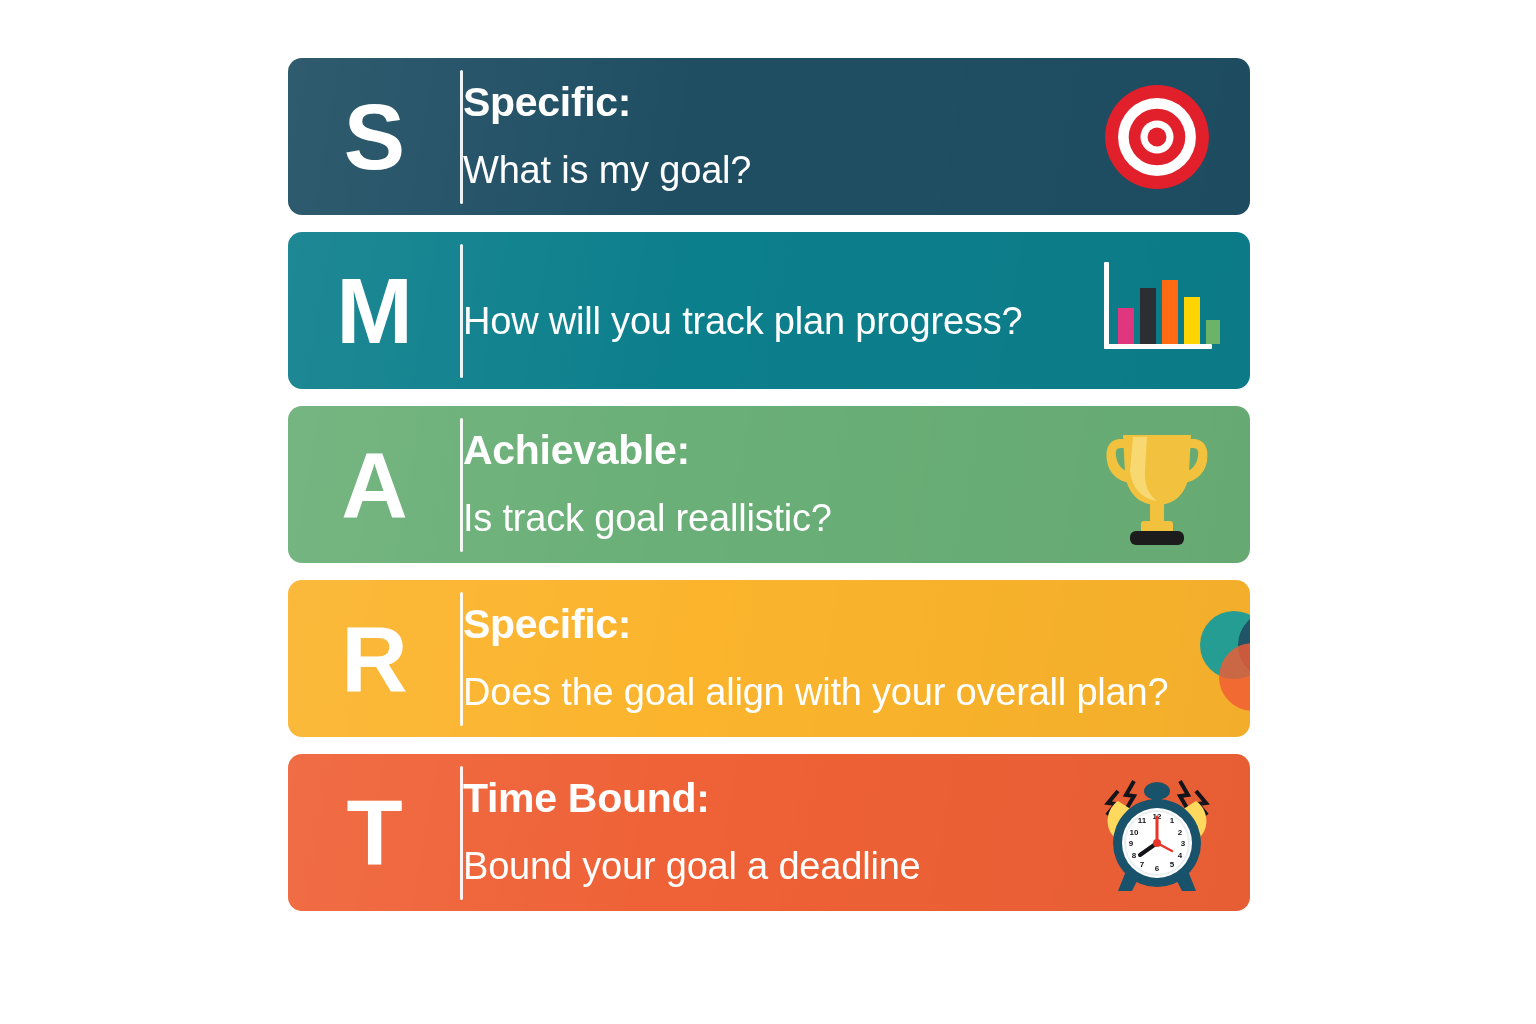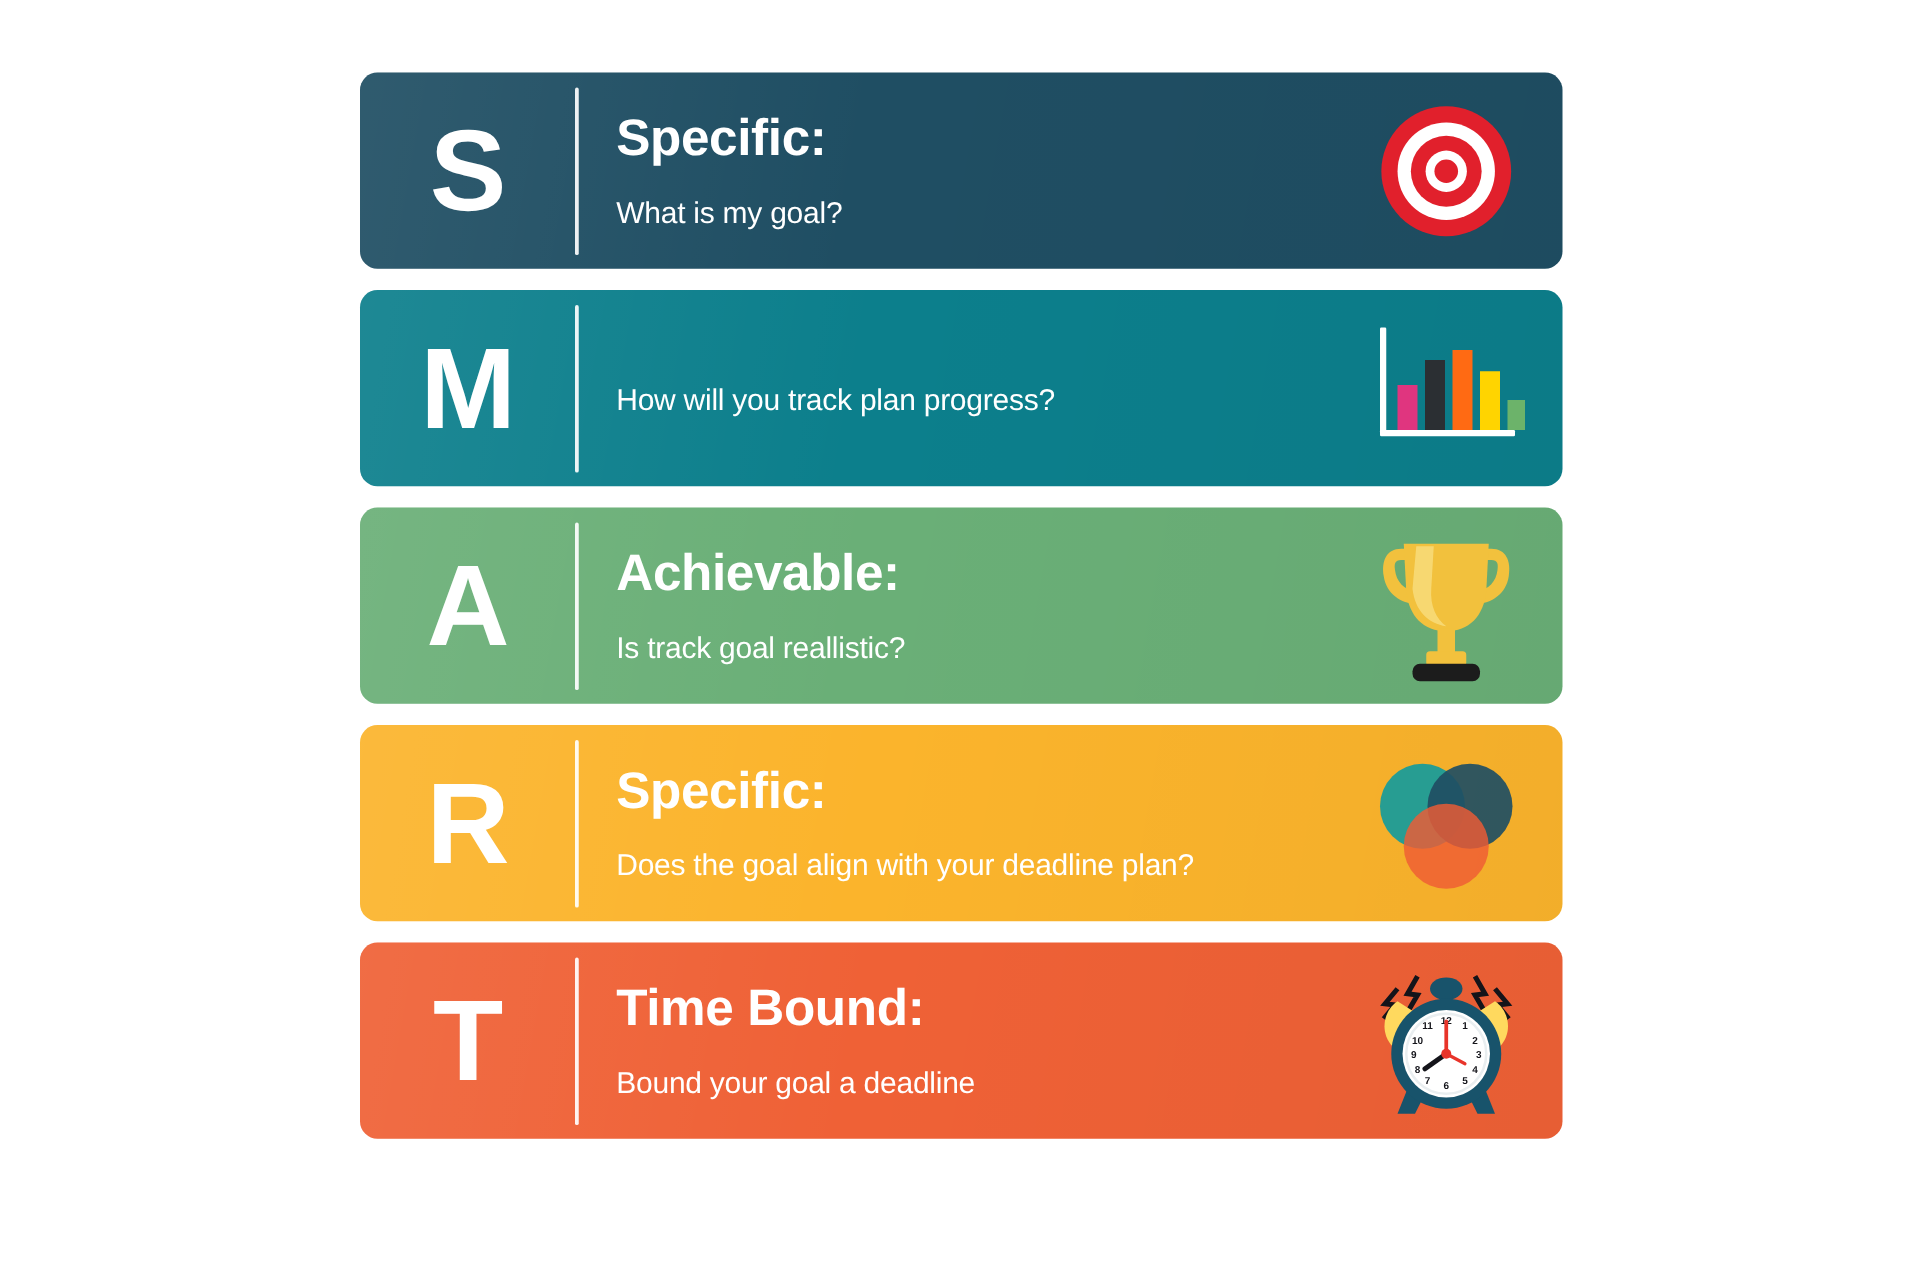--- a/index.html
+++ b/index.html
@@ -72,37 +72,36 @@
     background: #ffffff;
     opacity: 0.92;
     border-radius: 2px;
     flex: 0 0 3px;
     position: relative;
     z-index: 2;
   }
 
   .text-cell {
     flex: 1 1 auto;
-    padding-left: 30px;
     position: relative;
     z-index: 2;
   }
 
   .title {
     color: #ffffff;
     font-size: 41px;
     font-weight: 700;
     line-height: 1.16;
     letter-spacing: -0.3px;
     white-space: nowrap;
   }
 
   .subtitle {
     color: #ffffff;
-    font-size: 24px;
+    font-size: 38px;
     font-weight: 400;
     line-height: 1.2;
     letter-spacing: -0.2px;
     margin-top: 22px;
     white-space: nowrap;
   }
 
   .icon-cell {
     flex: 0 0 auto;
     width: 170px;
@@ -187,21 +186,21 @@
       </div>
     </div>
 
     <div class="row" id="row-3" style="background-color: rgb(251, 180, 44);">
       <div class="letter-cell">
         <span class="letter">R</span>
       </div>
       <div class="divider"></div>
       <div class="text-cell">
         <div class="title">Specific:</div>
-        <div class="subtitle">Does the goal align with your deadline plan?</div>
+        <div class="subtitle">Does the goal align with your overall plan?</div>
       </div>
       <div class="icon-cell">
         <svg width="122" height="116" viewBox="0 0 122 116">
           <circle cx="42" cy="44" r="34" fill="#159b9b" opacity="0.92"></circle>
           <circle cx="80" cy="44" r="34" fill="#1f4e63" opacity="0.92"></circle>
           <circle cx="61" cy="76" r="34" fill="#ef5b35" opacity="0.82"></circle>
         </svg>
       </div>
     </div>
 

